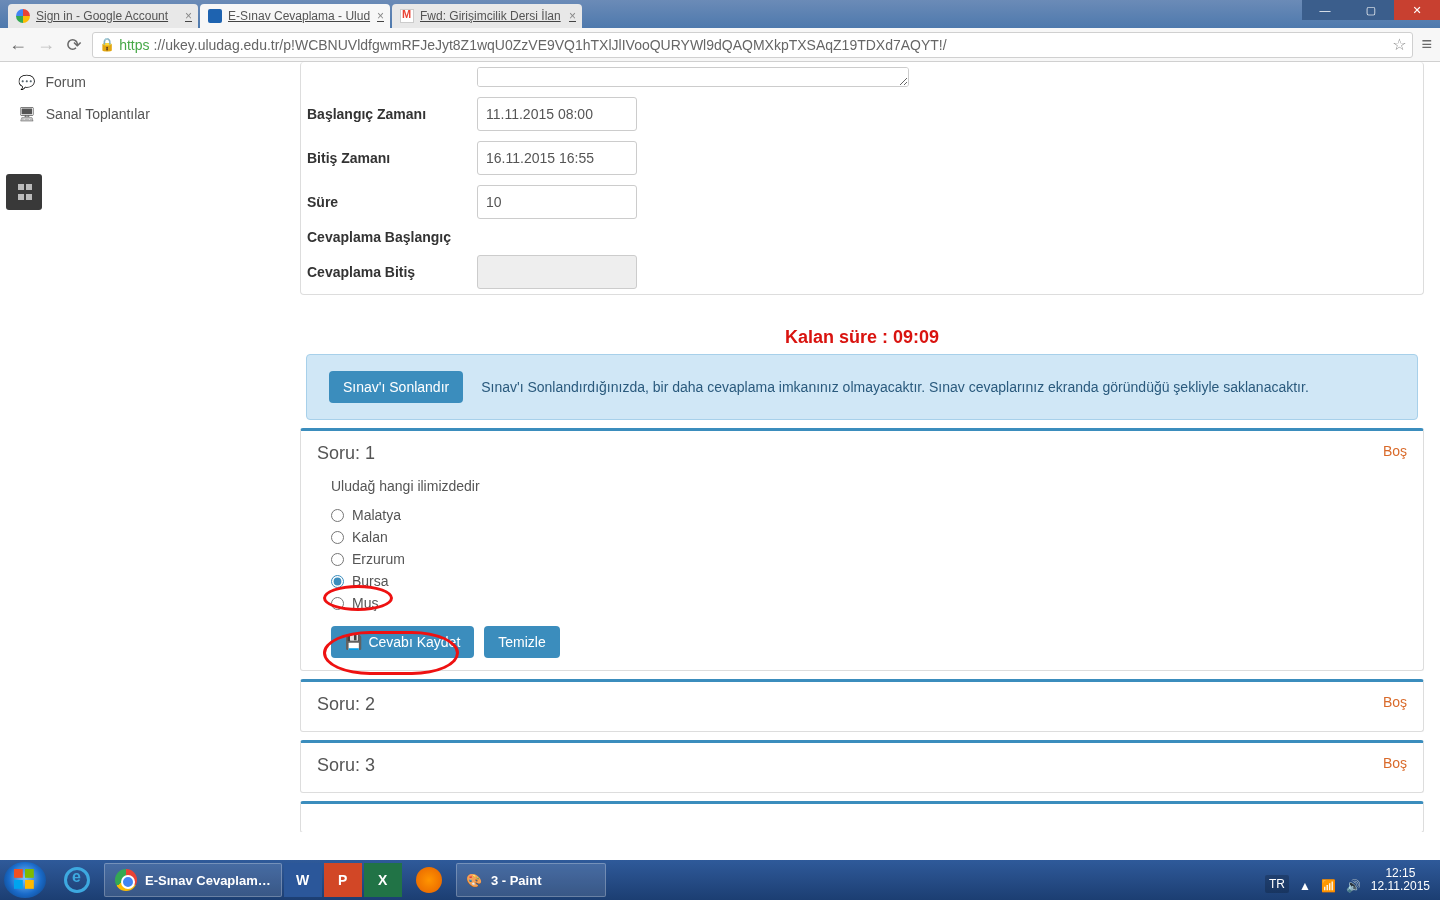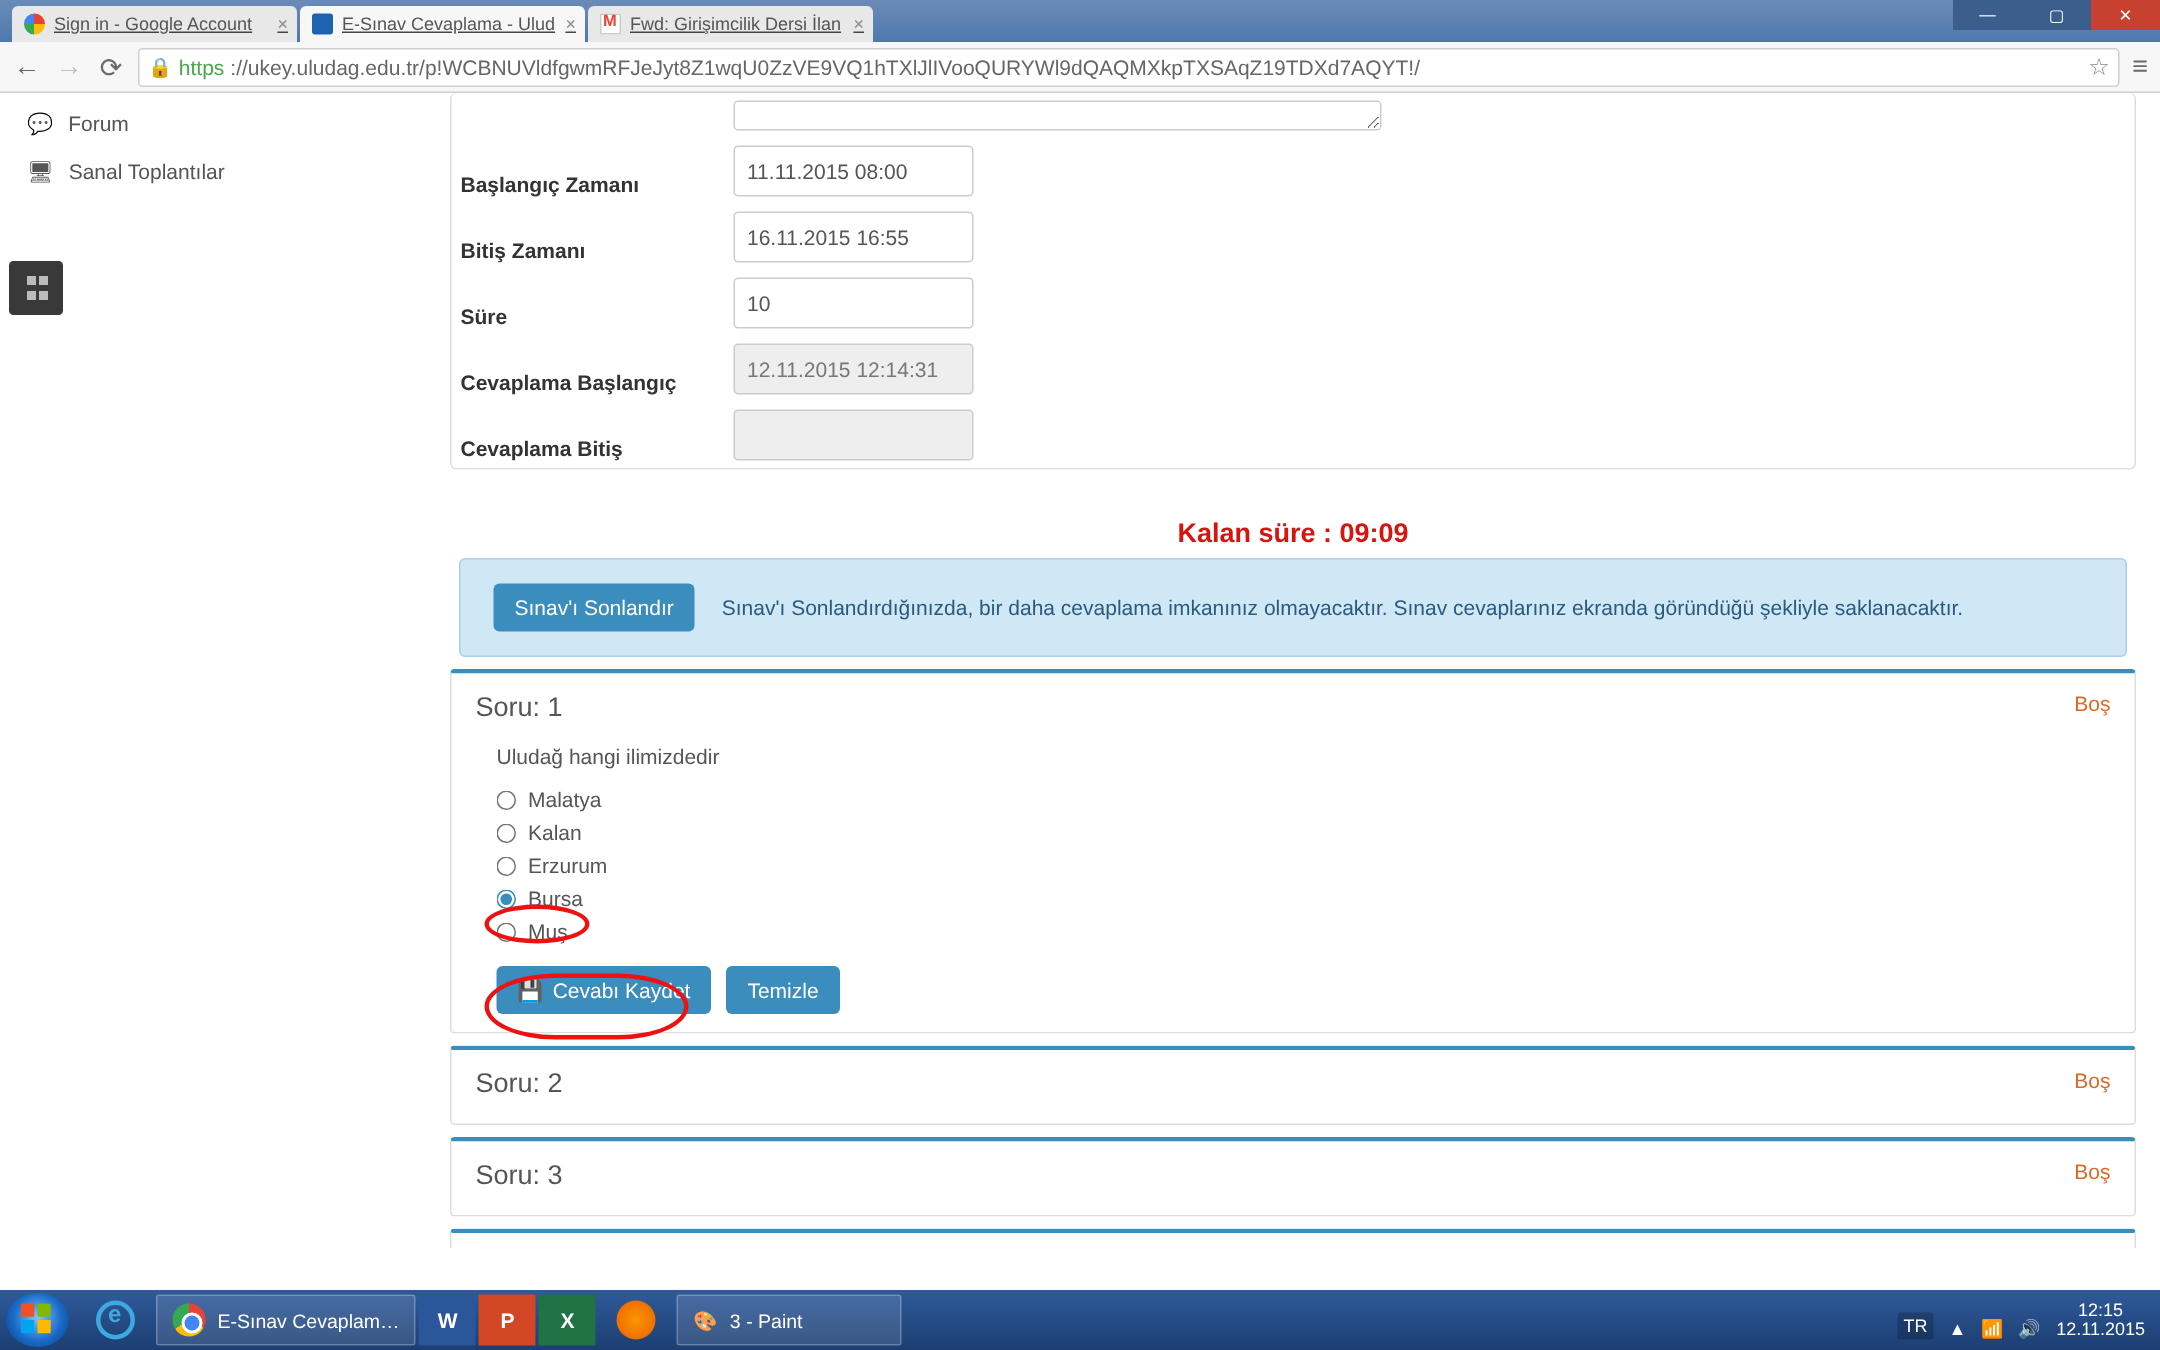--- a/index.html
+++ b/index.html
@@ -113,21 +113,21 @@
   .main {
     position:absolute;
     left:300px; right:16px; top:0;
     padding-bottom: 20px;
   }
   .panel {
     border:1px solid #ddd;
     border-radius:4px;
     background:#fff;
   }
-  .form-row { display:flex; padding:5px 6px; align-items:flex-end;gap:12px; }
+  .form-row { display:flex; padding:5px 6px; align-items:center; }
   .form-label { width:170px; font-weight:bold; color:#333; font-size:14px;}
   .form-input {
     border:1px solid #ccc;
     border-radius:3px;
     padding:6px 8px;
     font-size:14px;
     color:#555;
     background:#fff;
     height:34px;
     width:160px;
@@ -220,20 +220,21 @@
   }
   .tb-task {
     background: rgba(255,255,255,0.12);
     border:1px solid rgba(255,255,255,0.25);
     height:34px;
     display:flex;align-items:center;
     padding:0 10px; gap:8px;
     border-radius:2px;
     font-size:13px;
     min-width:150px;
+    font-weight:bold;
   }
   .tb-app { width:38px; height:34px; display:flex;align-items:center;justify-content:center; font-weight:bold; font-size:14px;}
   .tb-word{background:#2b579a;} .tb-pp{background:#d24726;} .tb-xl{background:#217346;}
   .tb-ff{ background: radial-gradient(circle,#ff9500,#e66000); border-radius:50%; width:26px;height:26px; margin:4px;}
   .tray { margin-left:auto; display:flex; align-items:flex-end; gap:10px; padding-right:6px; font-size:12px;}
   .tray .lang{background:rgba(0,0,0,0.2);padding:2px 4px;border-radius:2px;}
   .clock { text-align:center; line-height:1.1;}
   .ie-icon { width:26px; height:26px; border:3px solid #3da9e0; border-radius:50%; position:relative;}
   .ie-icon::after{content:"e";position:absolute;left:5px;top:-2px;color:#3da9e0;font-size:16px;font-weight:bold;}
   .chrome-icon { width:22px;height:22px;border-radius:50%;background:conic-gradient(#ea4335 0 33%,#fbbc05 0 66%,#34a853 0);position:relative;}
@@ -313,21 +314,20 @@
       <div class="form-row">
         <div class="form-label">Bitiş Zamanı</div>
         <input class="form-input" value="16.11.2015 16:55" style="">
       </div>
       <div class="form-row">
         <div class="form-label">Süre</div>
         <input class="form-input" value="10" style="">
       </div>
       <div class="form-row">
         <div class="form-label">Cevaplama Başlangıç</div>
-        <input class="form-input ro" readonly="" value="12.11.2015 12:14:31" style="">
       </div>
       <div class="form-row">
         <div class="form-label">Cevaplama Bitiş</div>
         <input class="form-input ro" readonly="" value="" style="">
       </div>
     </div>
 
     <div class="kalan">Kalan süre : 09:09</div>
 
     <div class="info-bar">

